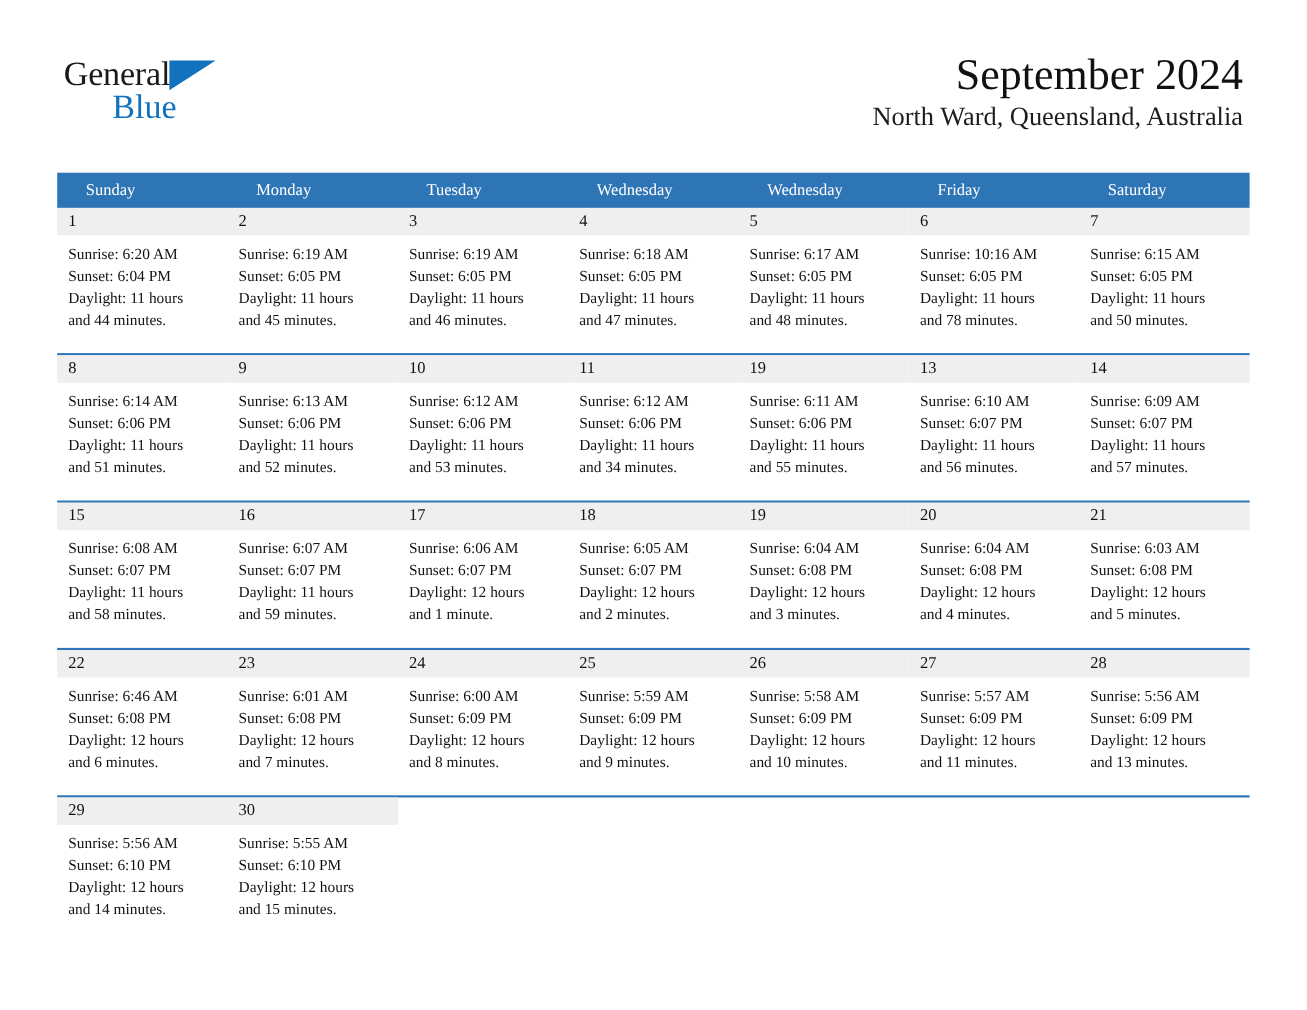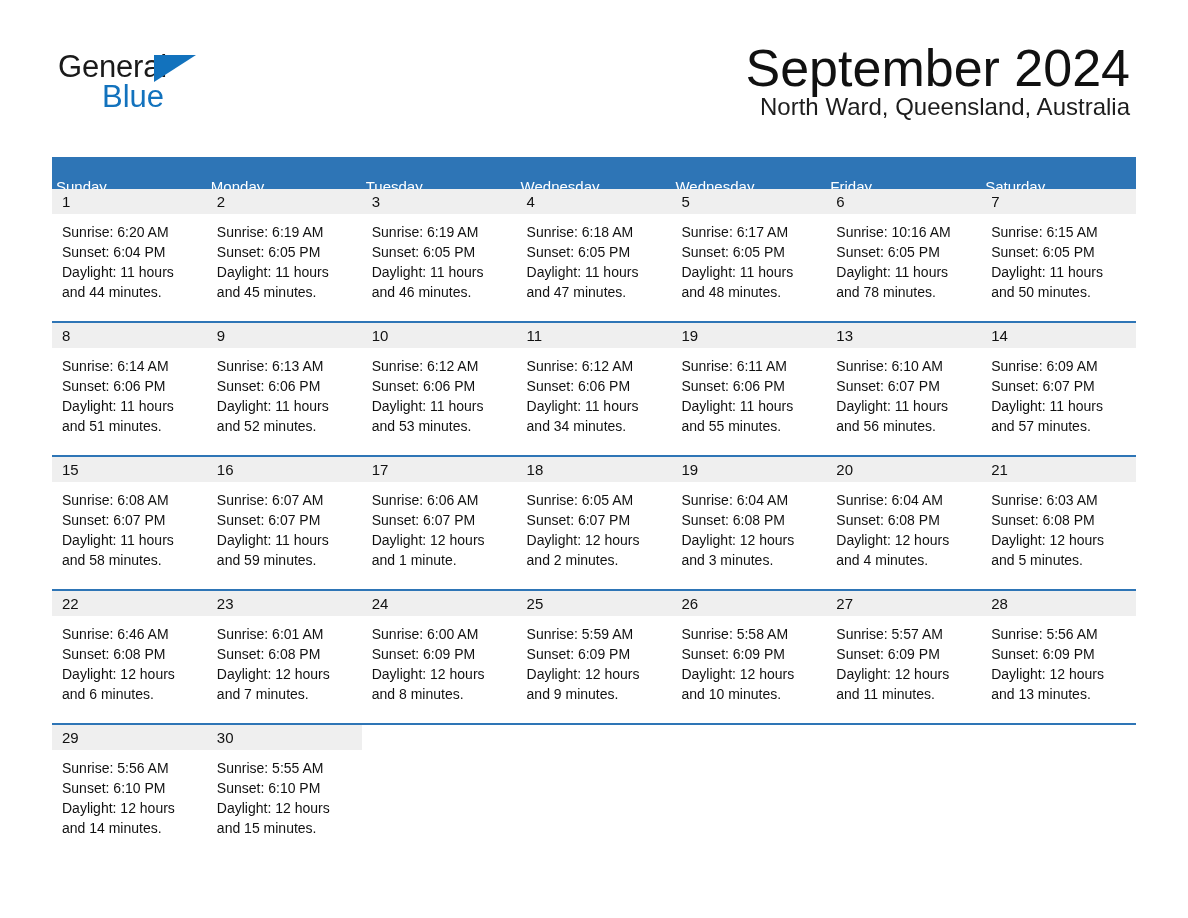--- a/index.html
+++ b/index.html
@@ -12,20 +12,21 @@
     height: 918px;
     font-family: "Liberation Sans", sans-serif;
     color: #000000;
     overflow: hidden;
   }
   .page {
     position: relative;
     width: 1188px;
     height: 918px;
     box-sizing: border-box;
+    font-family: Liberation Serif, serif;
   }
 
   
   .top {
     position: relative;
     height: 112px;
   }
   .logo {
     position: absolute;
     left: 58px;
@@ -59,21 +60,21 @@
     border-left: 42px solid #1272bd;
     border-bottom: 27px solid transparent;
   }
   .titles {
     position: absolute;
     right: 58px;
     top: 44px;
     text-align: right;
   }
   .month-title {
-    font-size: 52px;
+    font-size: 40px;
     font-weight: 400;
     color: #111111;
     line-height: 48px;
     white-space: nowrap;
   }
   .location-title {
     font-size: 24px;
     font-weight: 400;
     color: #1d1d1d;
     line-height: 30px;
@@ -90,24 +91,23 @@
   .dow-row {
     display: flex;
     background: #2e75b6;
     height: 32px;
   }
   .dow {
     flex: 1 1 0;
     color: #ffffff;
     font-size: 15px;
     line-height: 32px;
-    padding-left: 4px;
+    padding-left: 26px;
     box-sizing: border-box;
     white-space: nowrap;
-    margin-top: 14px;
   }
   .week {
     display: flex;
     border-top: 2px solid #2e75b6;
     margin-top: 9px;
   }
   .week.first {
     border-top: none;
     margin-top: 0;
   }

